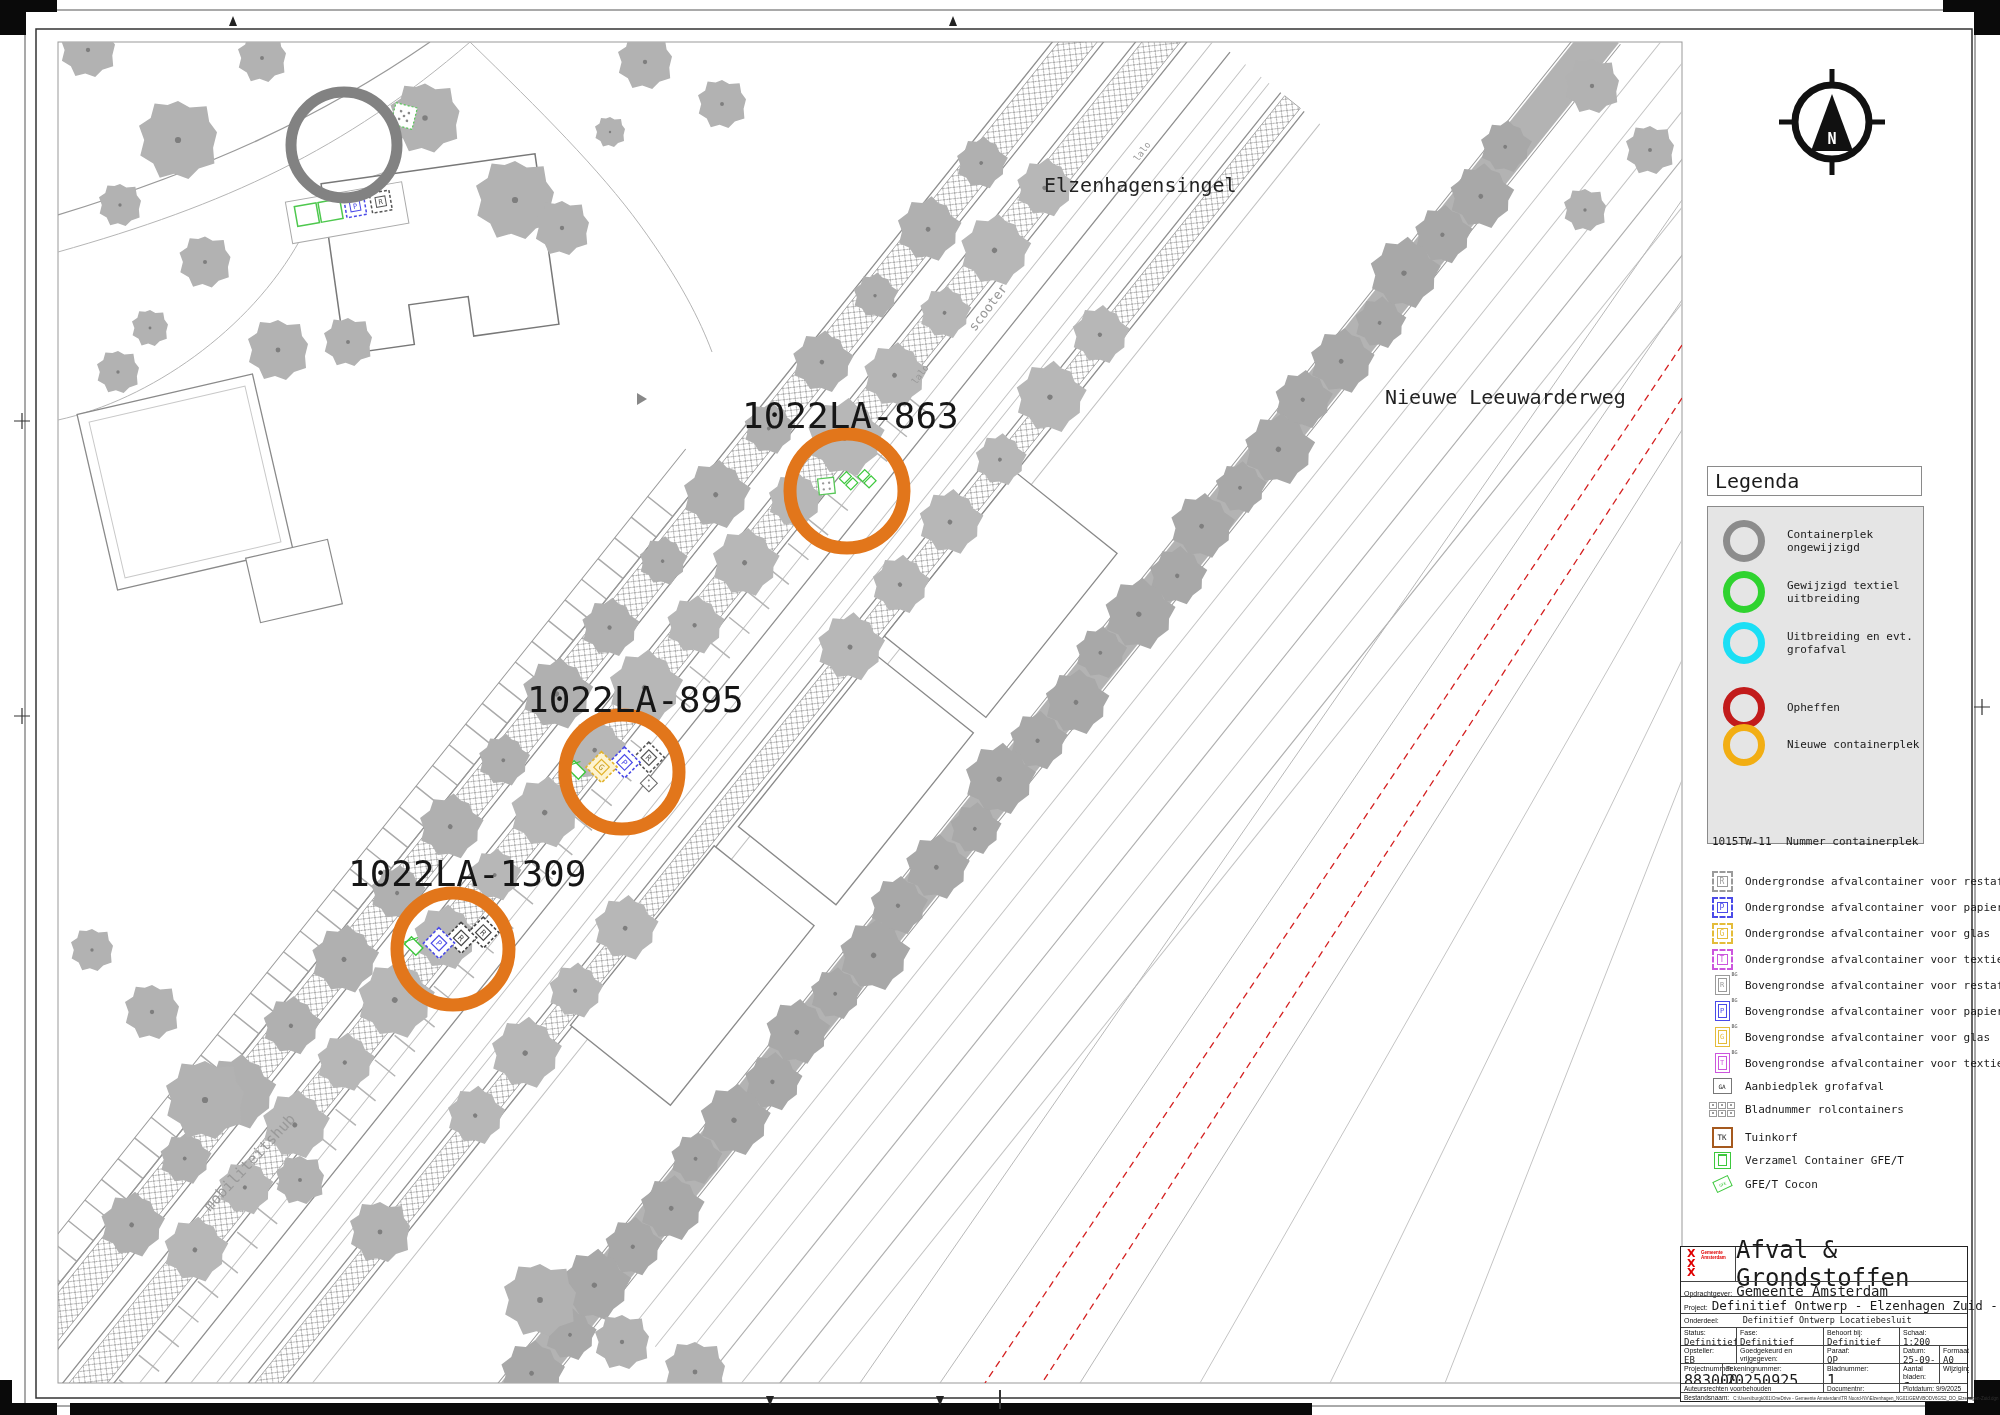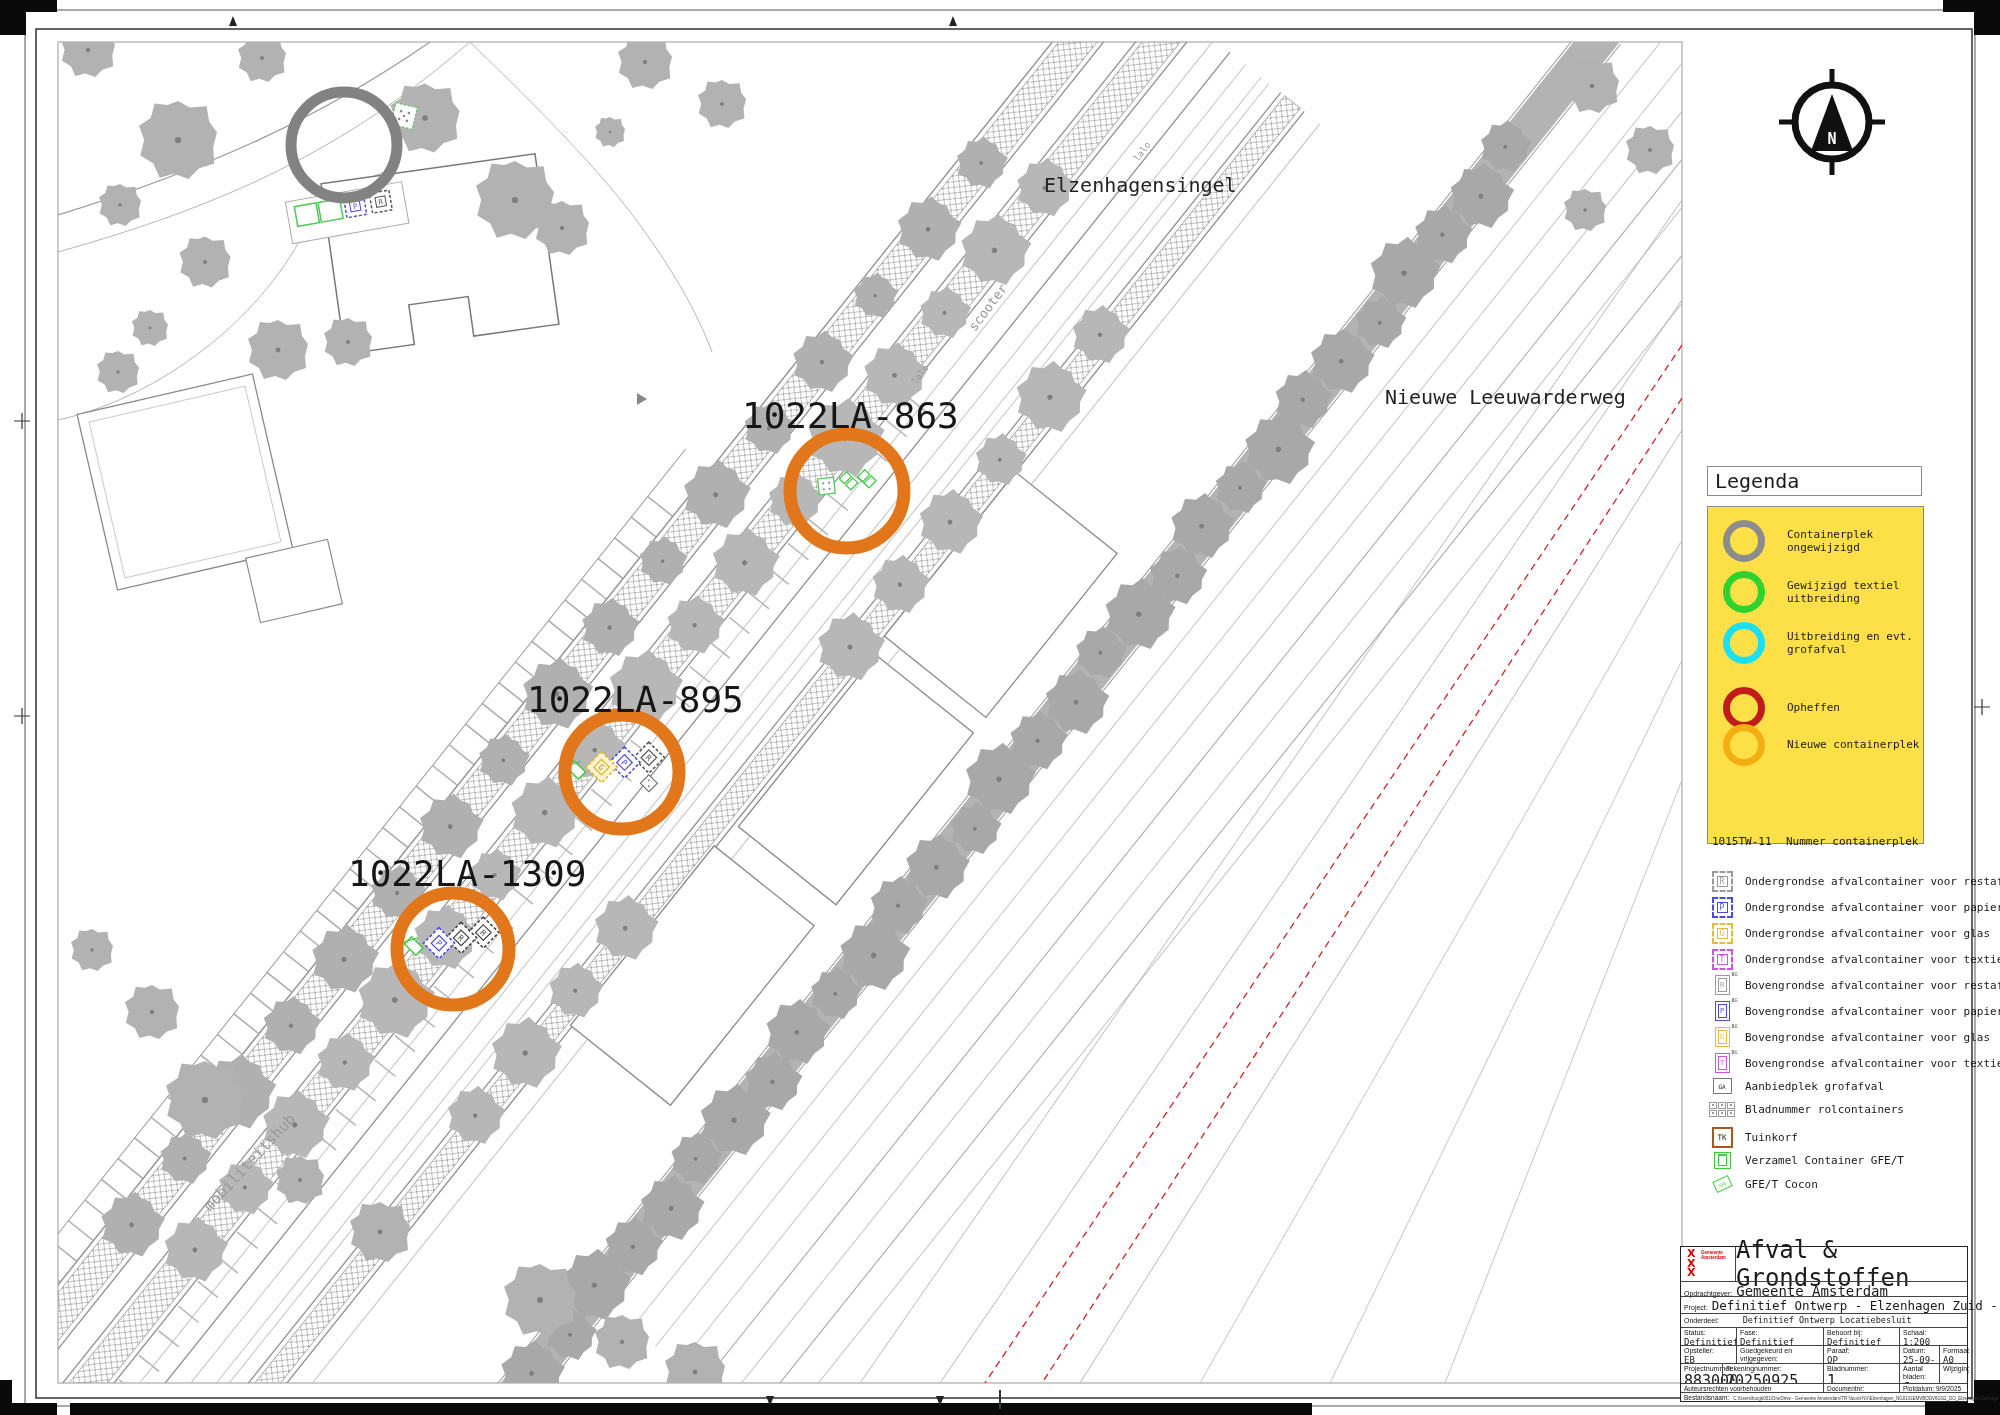--- a/index.html
+++ b/index.html
@@ -6,21 +6,21 @@
   body{width:2000px;height:1415px;position:relative;overflow:hidden;
        font-family:"DejaVu Sans Mono","Liberation Mono",monospace;color:#1a1a1a;}
   svg text{font-family:"DejaVu Sans Mono","Liberation Mono",monospace;}
   .t-big{font-size:36px;fill:#161616;}
   .t-street{font-size:20px;fill:#222;}
   .t-micro{fill:#999;}
   .abs{position:absolute;}
   
   .lg-titlebox{left:1707px;top:466px;width:215px;height:30px;border:1px solid #8a8a8a;
     font-size:20px;line-height:29px;padding-left:7px;box-sizing:border-box;background:#fff;}
-  .lg-box{left:1707px;top:506px;width:215px;height:336px;border:1px solid #8a8a8a;background:#fde047;}
+  .lg-box{left:1707px;top:506px;width:215px;height:336px;border:1px solid #8a8a8a;background:#e5e5e5;}
   .lg-row{position:absolute;left:0;width:100%;height:51px;display:flex;align-items:center;}
   .lg-circle{width:42px;height:42px;border-radius:50%;border:7px solid #888;box-sizing:border-box;margin-left:15px;flex:0 0 auto;}
   .lg-label{font-size:11px;margin-left:22px;}
   .lg-numrow{position:absolute;left:0;bottom:8px;width:100%;font-size:11px;}
   .lg-code{position:absolute;left:4px;}
   .lg-numlabel{position:absolute;left:78px;}
   
   .il{left:1707px;top:862px;width:280px;height:335px;}
   .il-row{position:absolute;height:24px;display:flex;align-items:center;left:0;}
   .il-ic{width:30px;display:flex;justify-content:center;flex:0 0 auto;}

